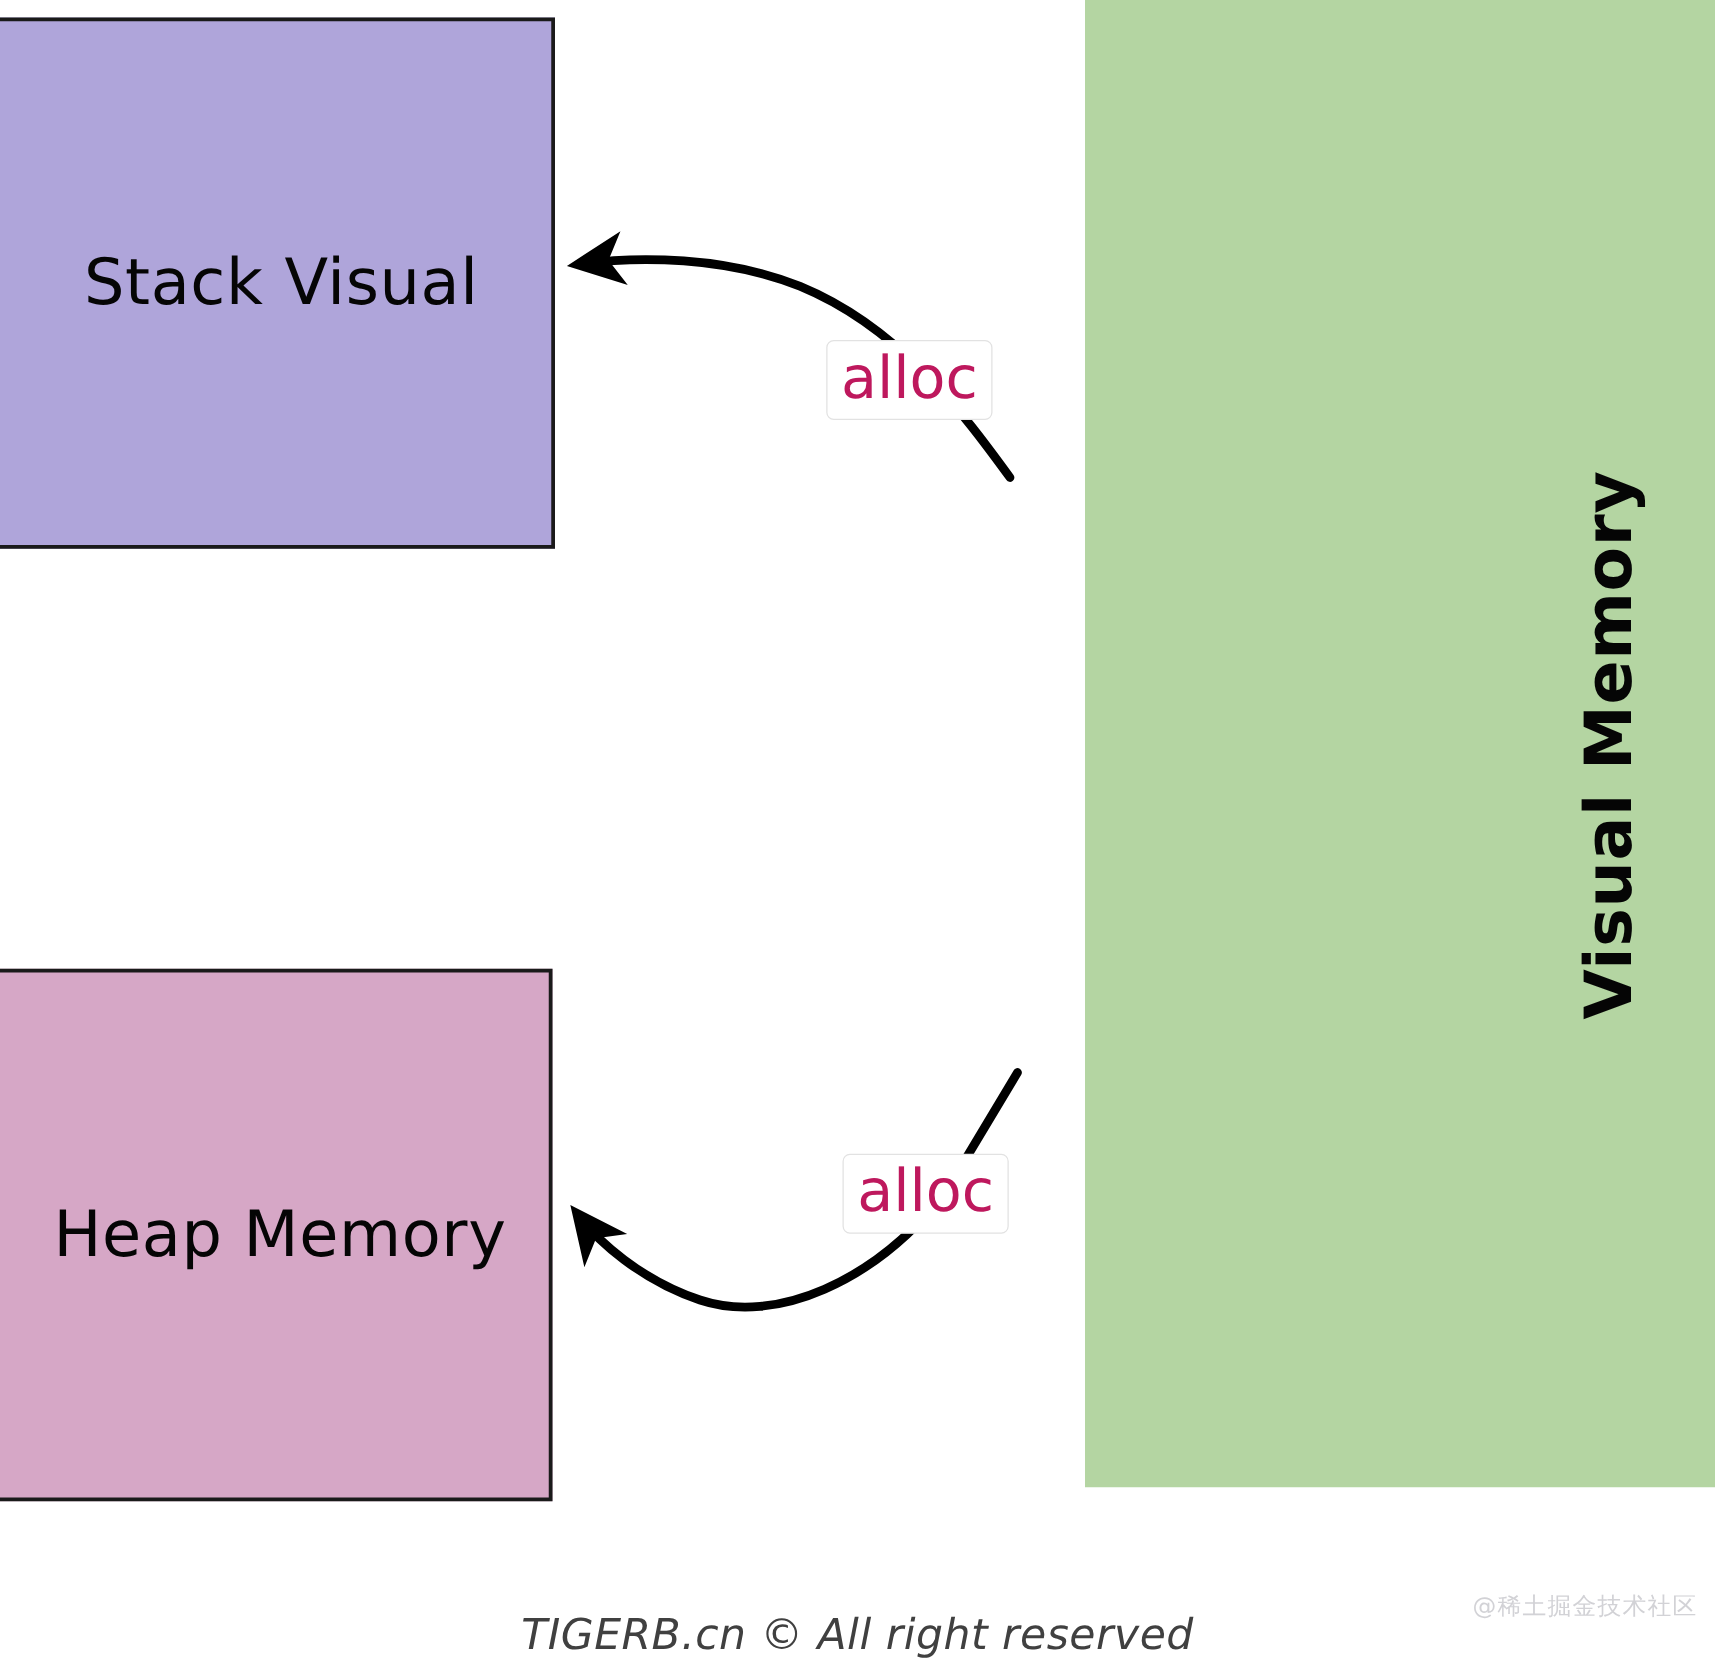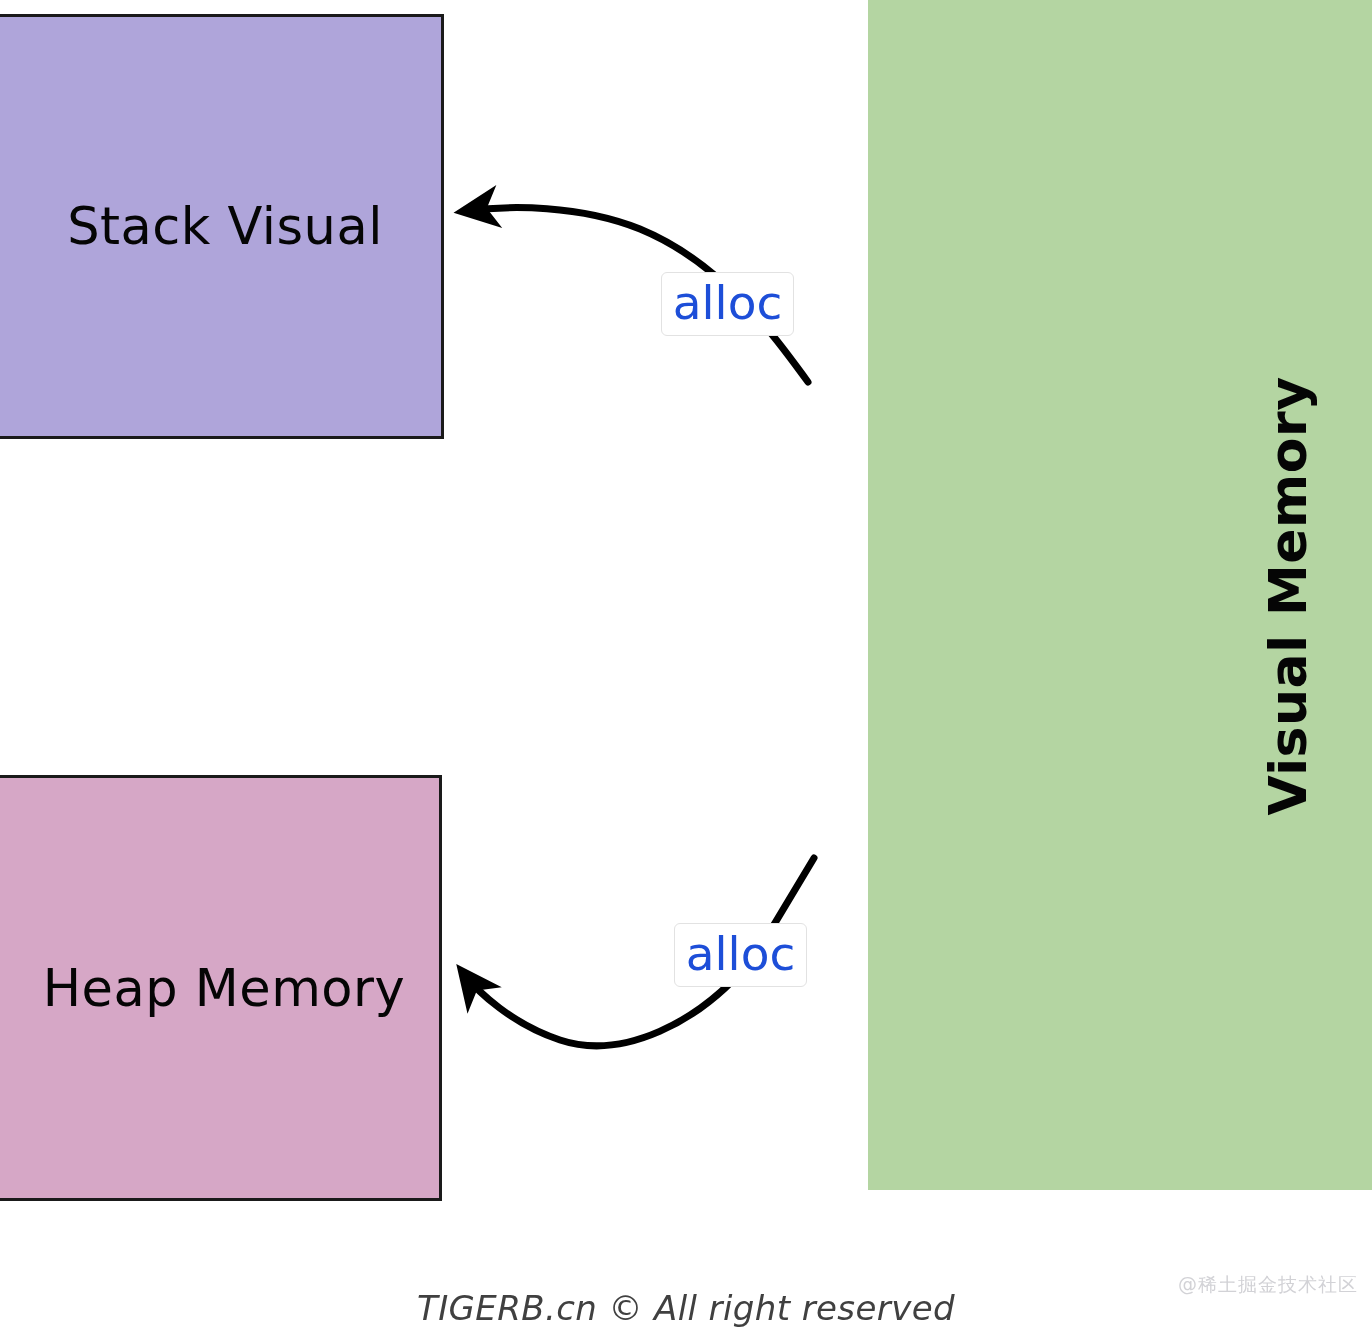--- a/index.html
+++ b/index.html
@@ -86,21 +86,21 @@
     position: absolute;
     box-sizing: border-box;
     background: #ffffff;
     border: 1px solid #e2e2e2;
     border-radius: 6px;
     display: flex;
     align-items: center;
     justify-content: center;
     font-family: "DejaVu Sans", sans-serif;
     font-size: 47px;
-    color: #1d4ed8;
+    color: #be185d;
     line-height: 1;
     padding-bottom: 4px;
   }
   #alloc-chip-stack {
     left: 661px;
     top: 272px;
     width: 133px;
     height: 64px;
   }
   #alloc-chip-heap {

